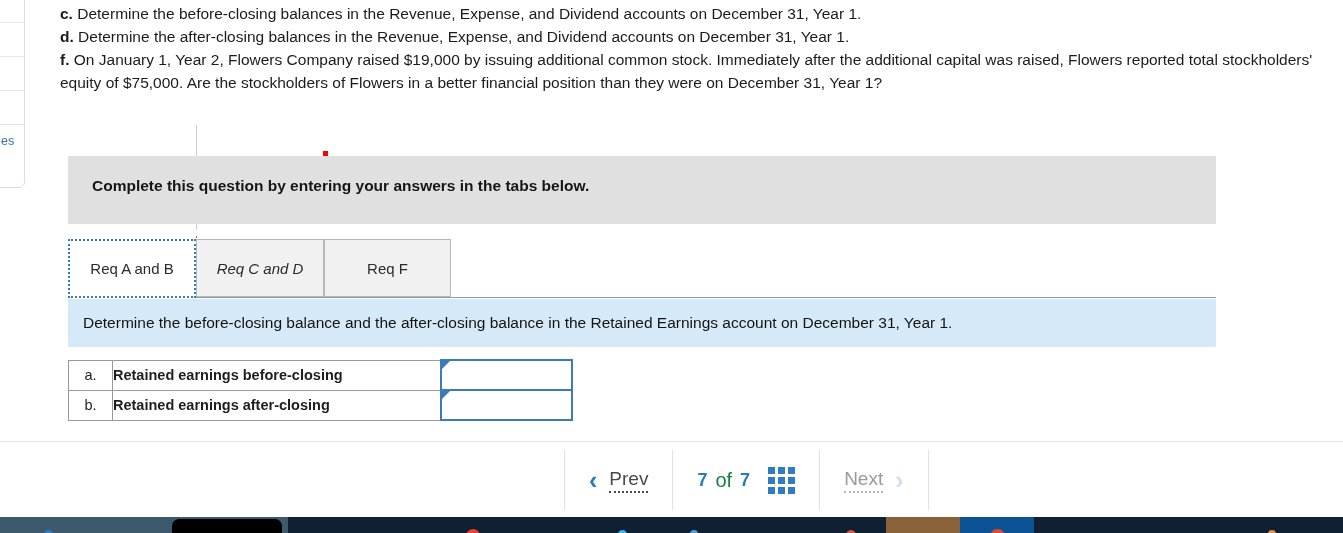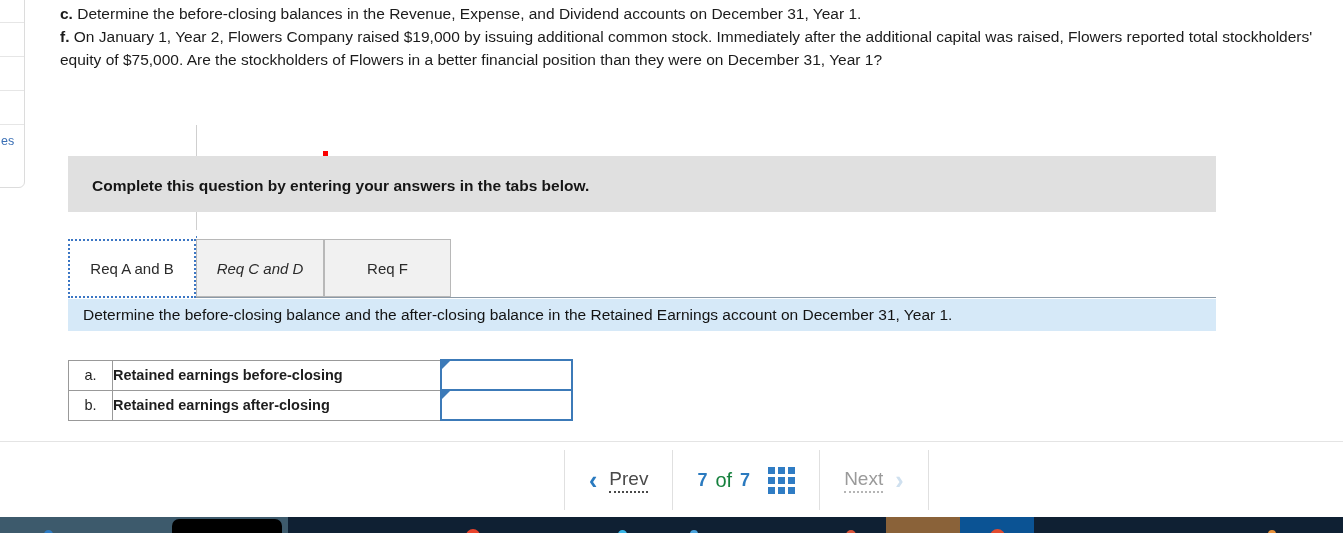--- a/index.html
+++ b/index.html
@@ -82,21 +82,21 @@
   }
   #question-text p { margin: 0; }
   #question-text b { font-weight: bold; }
 
   
   #complete-banner {
     position: absolute;
     left: 68px;
     top: 156px;
     width: 1148px;
-    height: 56px;
+    height: 68px;
     background: #e0e0e0;
   }
   #complete-banner-text {
     position: absolute;
     left: 24px;
     top: 21px;
     font-size: 15.5px;
     font-weight: bold;
     color: #161616;
   }
@@ -148,21 +148,21 @@
     height: 1px;
     background: #8b9aa8;
   }
 
   
   #instruction-bar {
     position: absolute;
     left: 68px;
     top: 299px;
     width: 1148px;
-    height: 32px;
+    height: 48px;
     background: #d6e9f8;
     display: flex;
     align-items: center;
   }
   #instruction-text {
     padding-left: 15px;
     font-size: 15.5px;
     color: #131313;
   }
 
@@ -327,20 +327,24 @@
 
 <div id="panel-rule"></div>
 <div id="panel-rule-dots"></div>
 
 <div id="content">
 
   <div id="question-text">
     <p>
       <b>c.</b>
       <span>Determine the before-closing balances in the Revenue, Expense, and Dividend accounts on December 31, Year 1.</span>
+    </p>
+    <p>
+      <b>d.</b>
+      <span>Determine the after-closing balances in the Revenue, Expense, and Dividend accounts on December 31, Year 1.</span>
     </p>
     <p>
       <b>f.</b>
       <span>On January 1, Year 2, Flowers Company raised $19,000 by issuing additional common stock. Immediately after the additional capital was raised, Flowers reported total stockholders' equity of $75,000. Are the stockholders of Flowers in a better financial position than they were on December 31, Year 1?</span>
     </p>
   </div>
 
   <div id="complete-banner">
     <div id="complete-banner-text">Complete this question by entering your answers in the tabs below.</div>
   </div>

